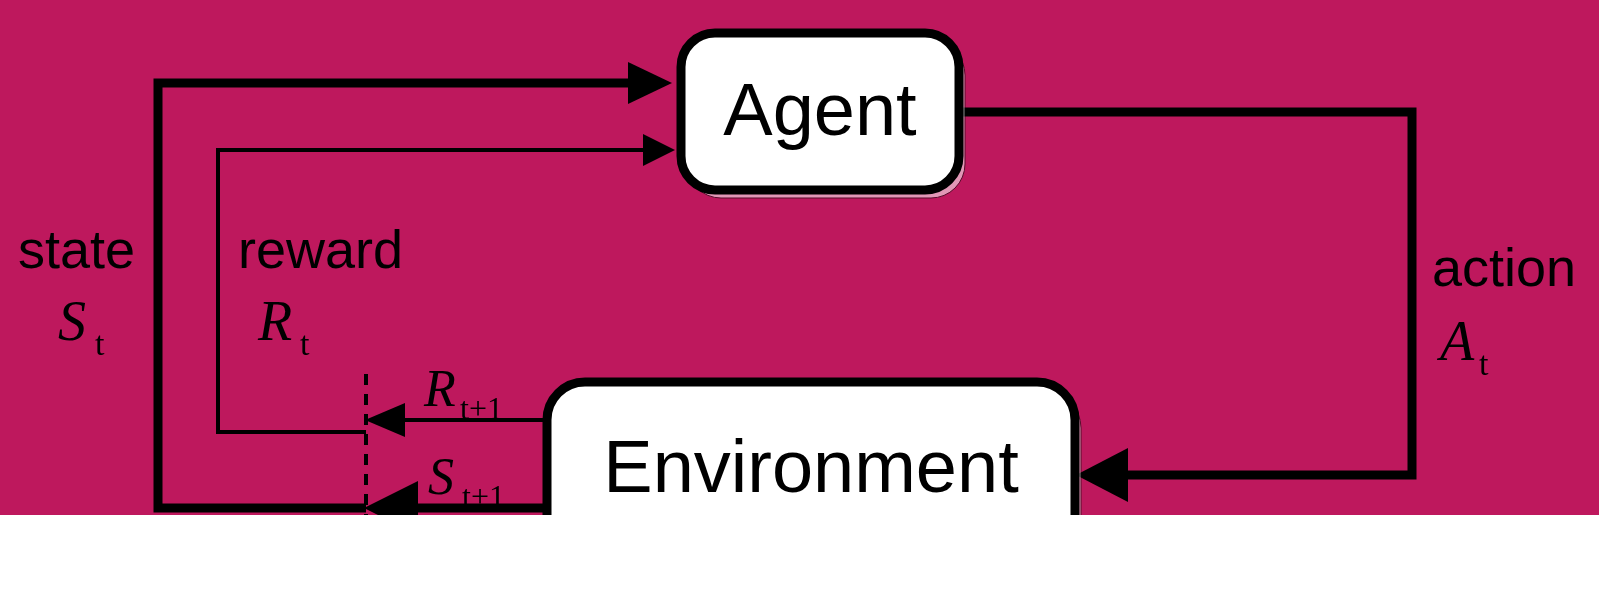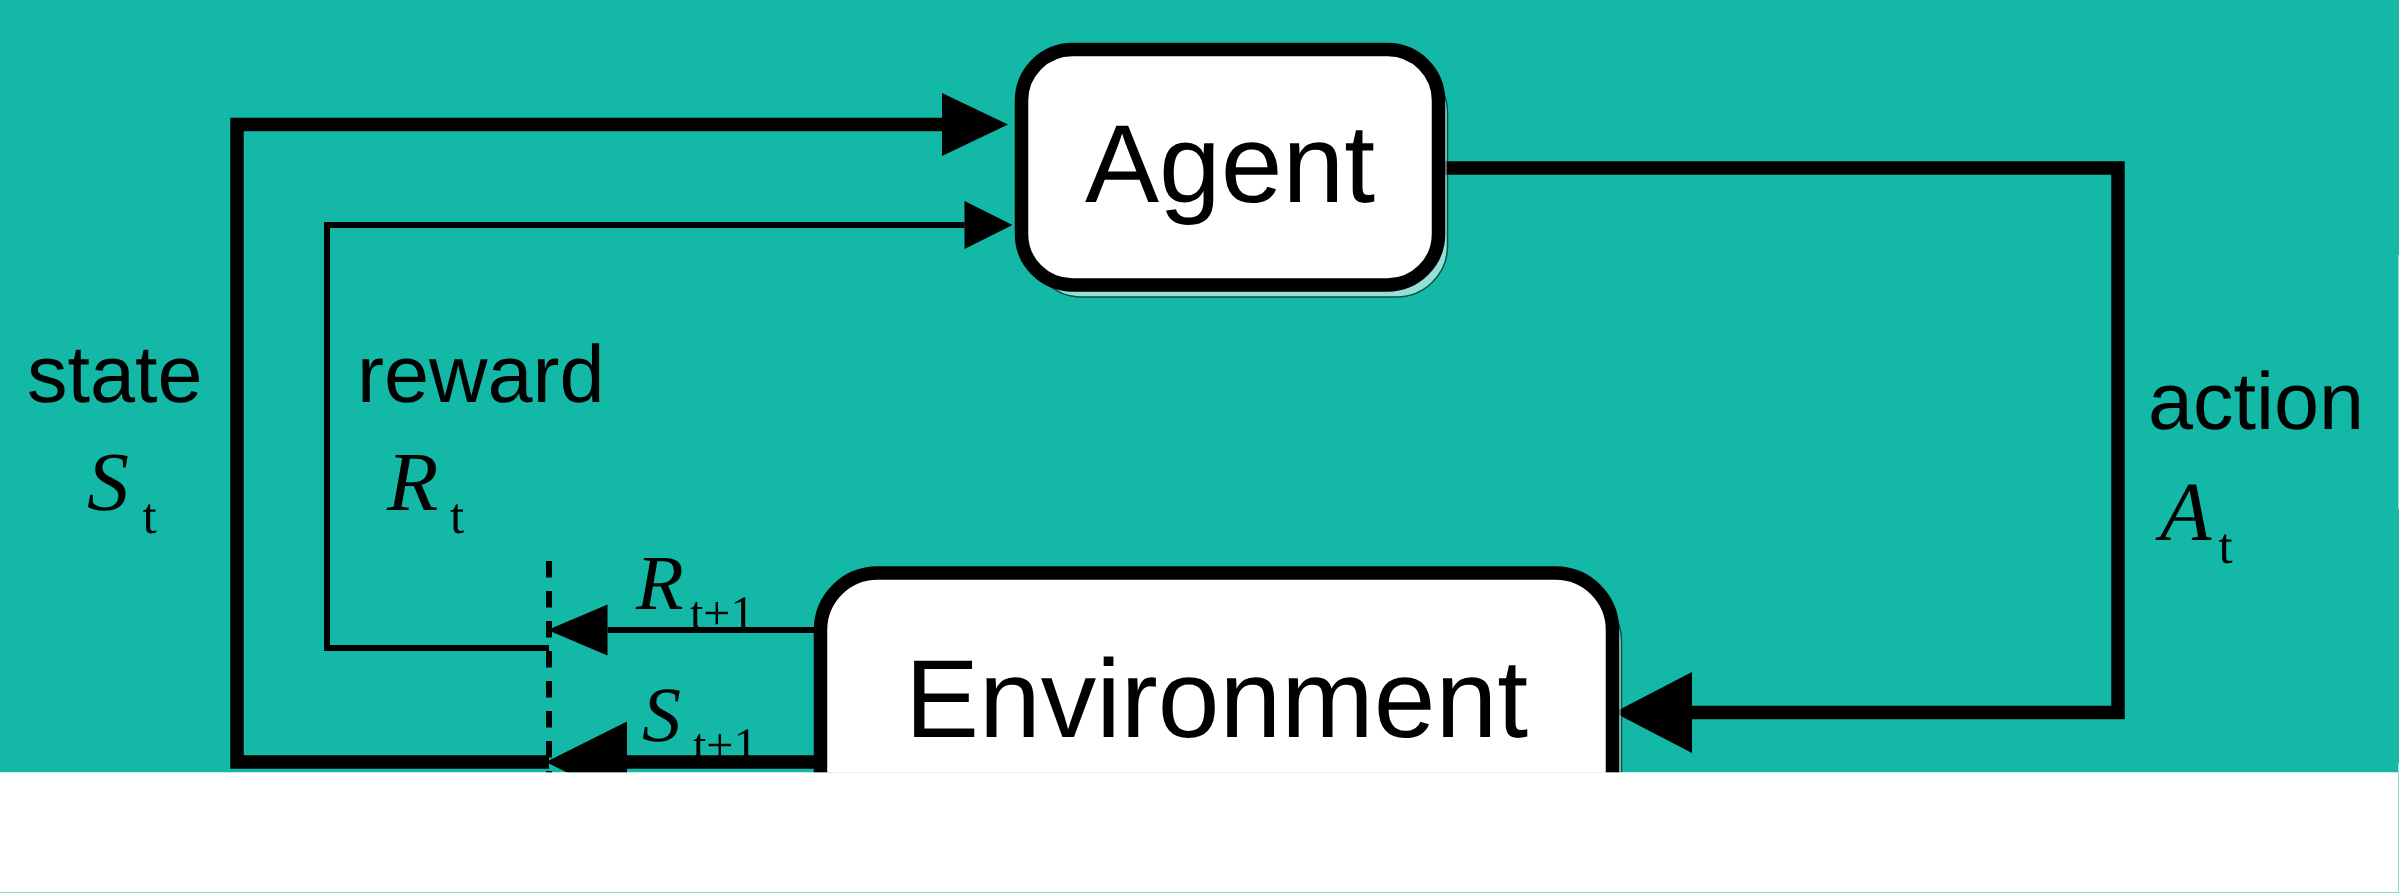--- a/index.html
+++ b/index.html
@@ -4,21 +4,21 @@
 <style>
   html, body {
     margin: 0;
     padding: 0;
     background: #ffffff;
   }
   #diagram-root {
     position: relative;
     width: 1599px;
     height: 515px;
-    background: #14b8a6;
+    background: #be185d;
     font-family: "Liberation Sans", sans-serif;
     overflow: hidden;
   }
   svg.canvas {
     position: absolute;
     top: 0;
     left: 0;
     width: 1599px;
     height: 595px;
     display: block;

